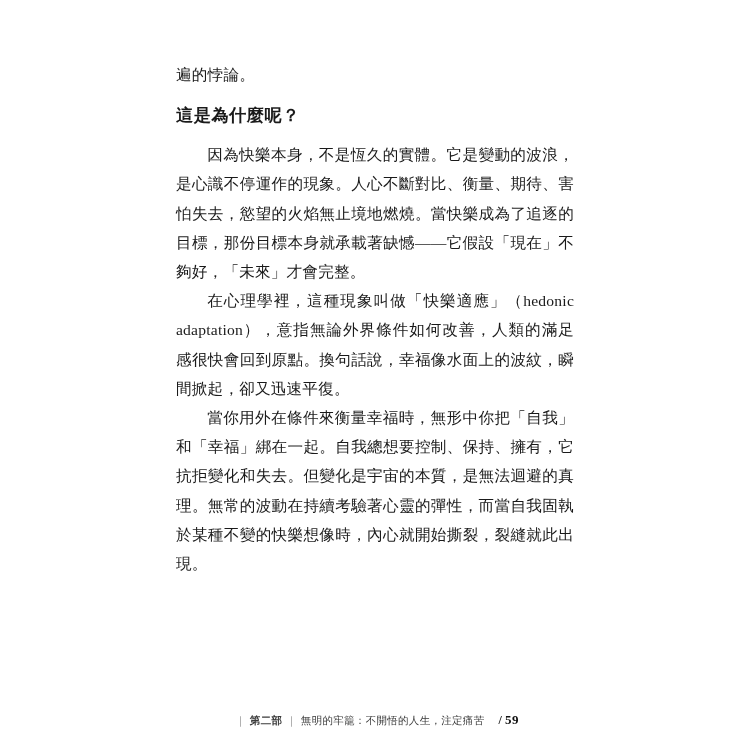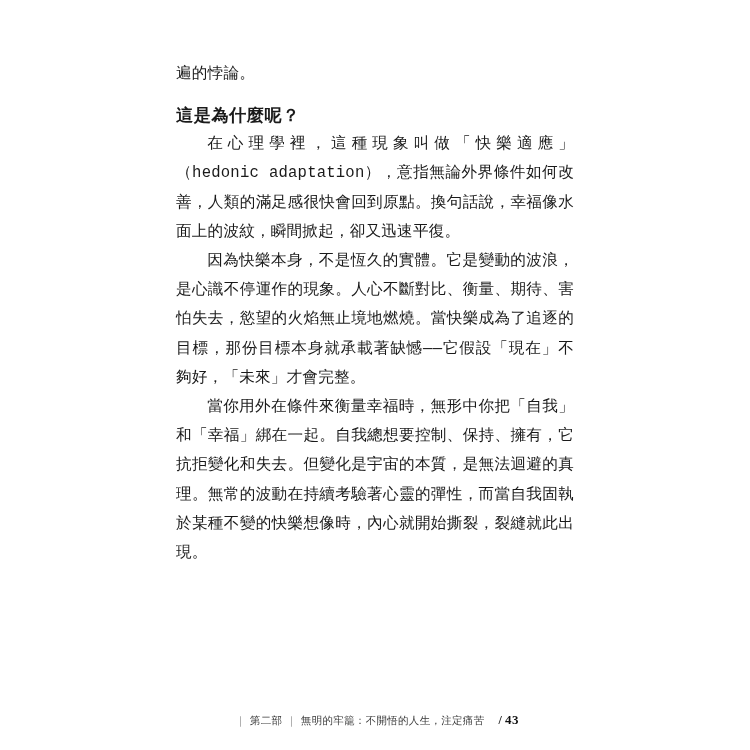--- a/index.html
+++ b/index.html
@@ -24,27 +24,26 @@
   .body-text {
     font-size: 15.6px;
     line-height: 29.2px;
     text-align: justify;
     text-justify: inter-ideograph;
     letter-spacing: 0.2px;
   }
   p.para {
     margin: 0;
     text-indent: 2em;
-    font-family: Liberation Mono, monospace;
   }
   p.para.no-indent {
     text-indent: 0;
   }
   h2.section-head {
-    margin: 13px 0 0 0;
+    margin: 13px 0 10px 0;
     font-size: 17.2px;
     font-weight: bold;
     line-height: 28px;
     letter-spacing: 0.5px;
     font-family: "Liberation Serif", "DejaVu Serif", serif;
   }
   .footer {
     position: absolute;
     left: 0;
     right: 0;
@@ -55,20 +54,21 @@
     letter-spacing: 0.3px;
     white-space: nowrap;
   }
   .footer .sep {
     display: inline-block;
     margin: 0 4px;
     color: #8a8a8a;
   }
   .footer .part {
     display: inline-block;
+    font-weight: bold;
   }
   .footer .pageno {
     display: inline-block;
     margin-left: 14px;
     font-size: 13px;
     font-weight: bold;
     color: #111;
   }
   .footer .slash {
     display: inline-block;
@@ -82,26 +82,26 @@
 
 <div class="page">
 
   <div class="body-text">
 
     <p class="para no-indent">遍的悖論。</p>
 
 
     <h2 class="section-head">這是為什麼呢？</h2>
 
+    <p class="para">因為快樂本身，不是恆久的實體。它是變動的波浪，是心識不停運作的現象。人心不斷對比、衡量、期待、害怕失去，慾望的火焰無止境地燃燒。當快樂成為了追逐的目標，那份目標本身就承載著缺憾——它假設「現在」不夠好，「未來」才會完整。</p>
+
     <p class="para">在心理學裡，這種現象叫做「快樂適應」（hedonic adaptation），意指無論外界條件如何改善，人類的滿足感很快會回到原點。換句話說，幸福像水面上的波紋，瞬間掀起，卻又迅速平復。</p>
-
-    <p class="para">因為快樂本身，不是恆久的實體。它是變動的波浪，是心識不停運作的現象。人心不斷對比、衡量、期待、害怕失去，慾望的火焰無止境地燃燒。當快樂成為了追逐的目標，那份目標本身就承載著缺憾——它假設「現在」不夠好，「未來」才會完整。</p>
 
 
     <p class="para">當你用外在條件來衡量幸福時，無形中你把「自我」和「幸福」綁在一起。自我總想要控制、保持、擁有，它抗拒變化和失去。但變化是宇宙的本質，是無法迴避的真理。無常的波動在持續考驗著心靈的彈性，而當自我固執於某種不變的快樂想像時，內心就開始撕裂，裂縫就此出現。</p>
 
   </div>
 
   <div class="footer">
-    <span class="sep">｜</span><span class="part">第二部</span><span class="sep">｜</span><span class="chapter">無明的牢籠：不開悟的人生，注定痛苦</span><span class="pageno-wrap"><span class="slash pageno">/</span><span class="pageno" style="margin-left:0">43</span></span>
+    <span class="sep">｜</span><span class="part">第二部</span><span class="sep">｜</span><span class="chapter">無明的牢籠：不開悟的人生，注定痛苦</span><span class="pageno-wrap"><span class="slash pageno">/</span><span class="pageno" style="margin-left:0">59</span></span>
   </div>
 
 </div>
 
 </body></html>

